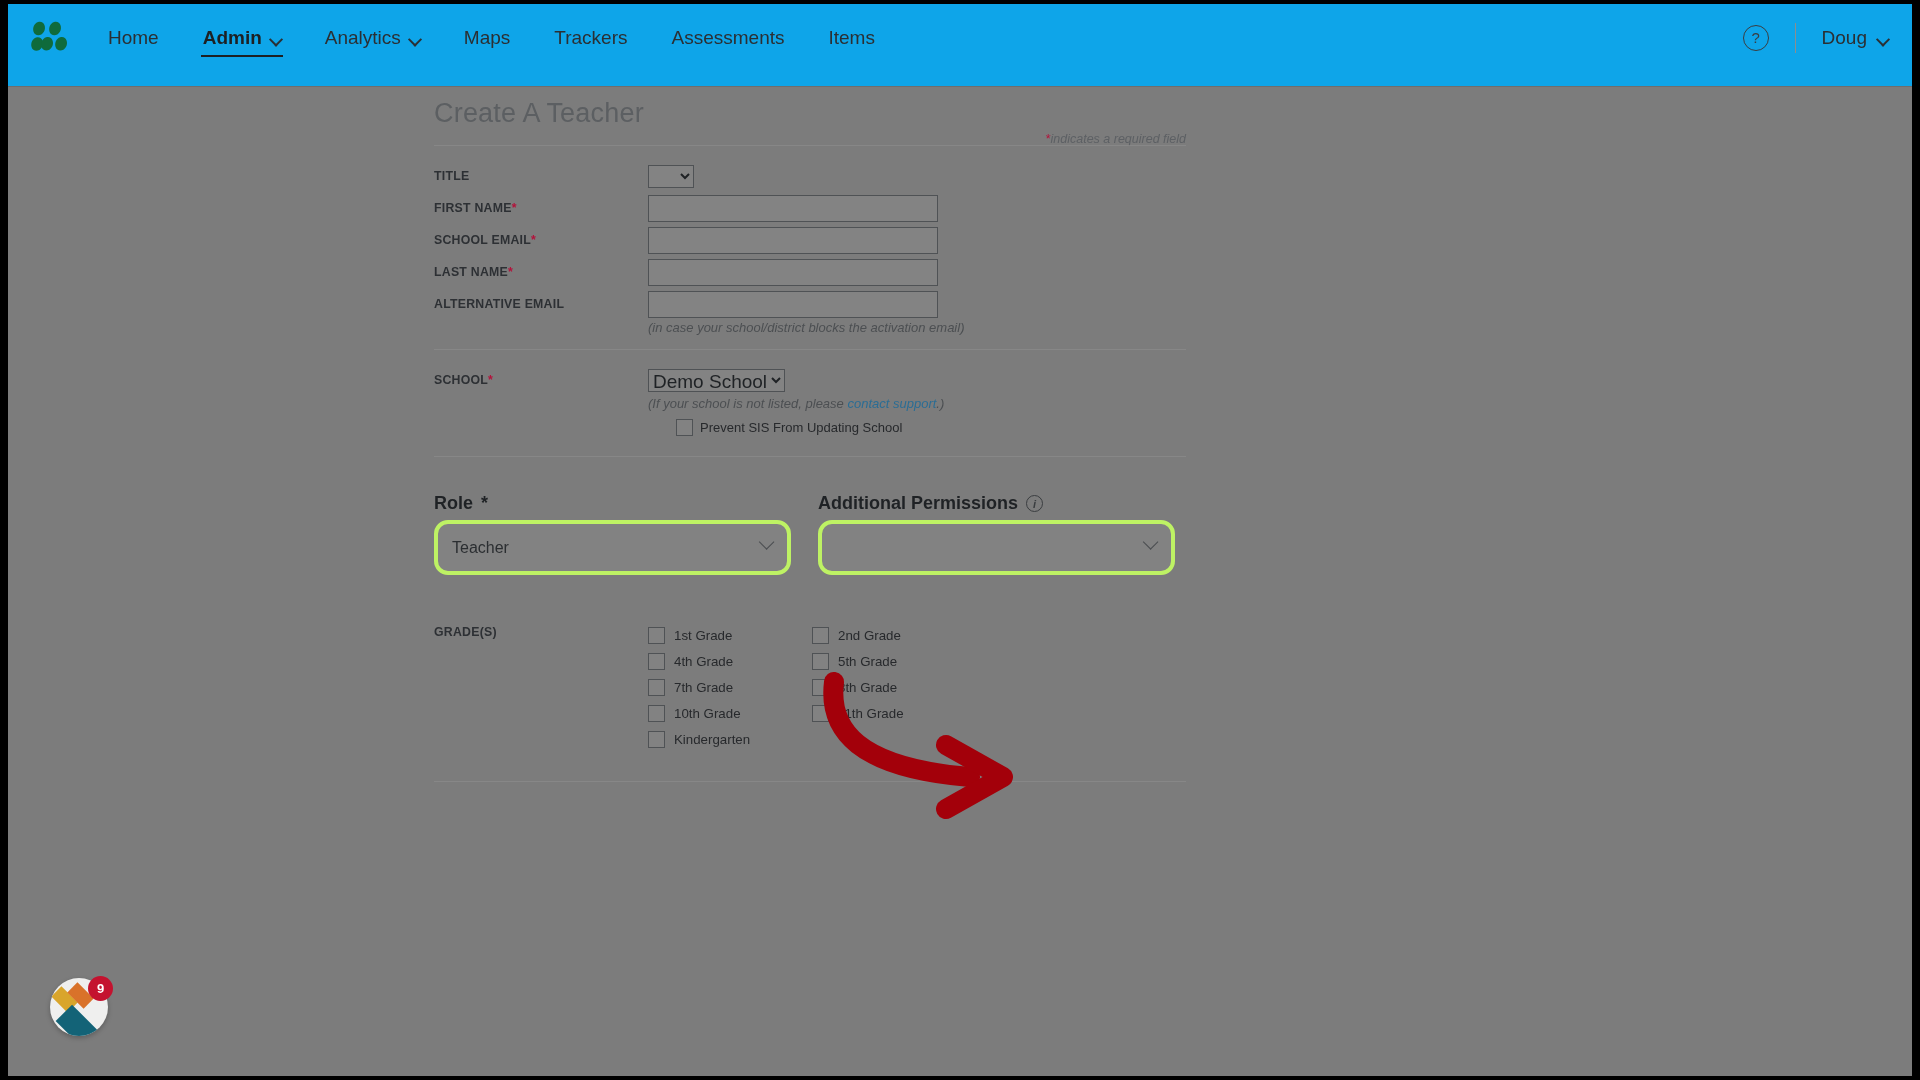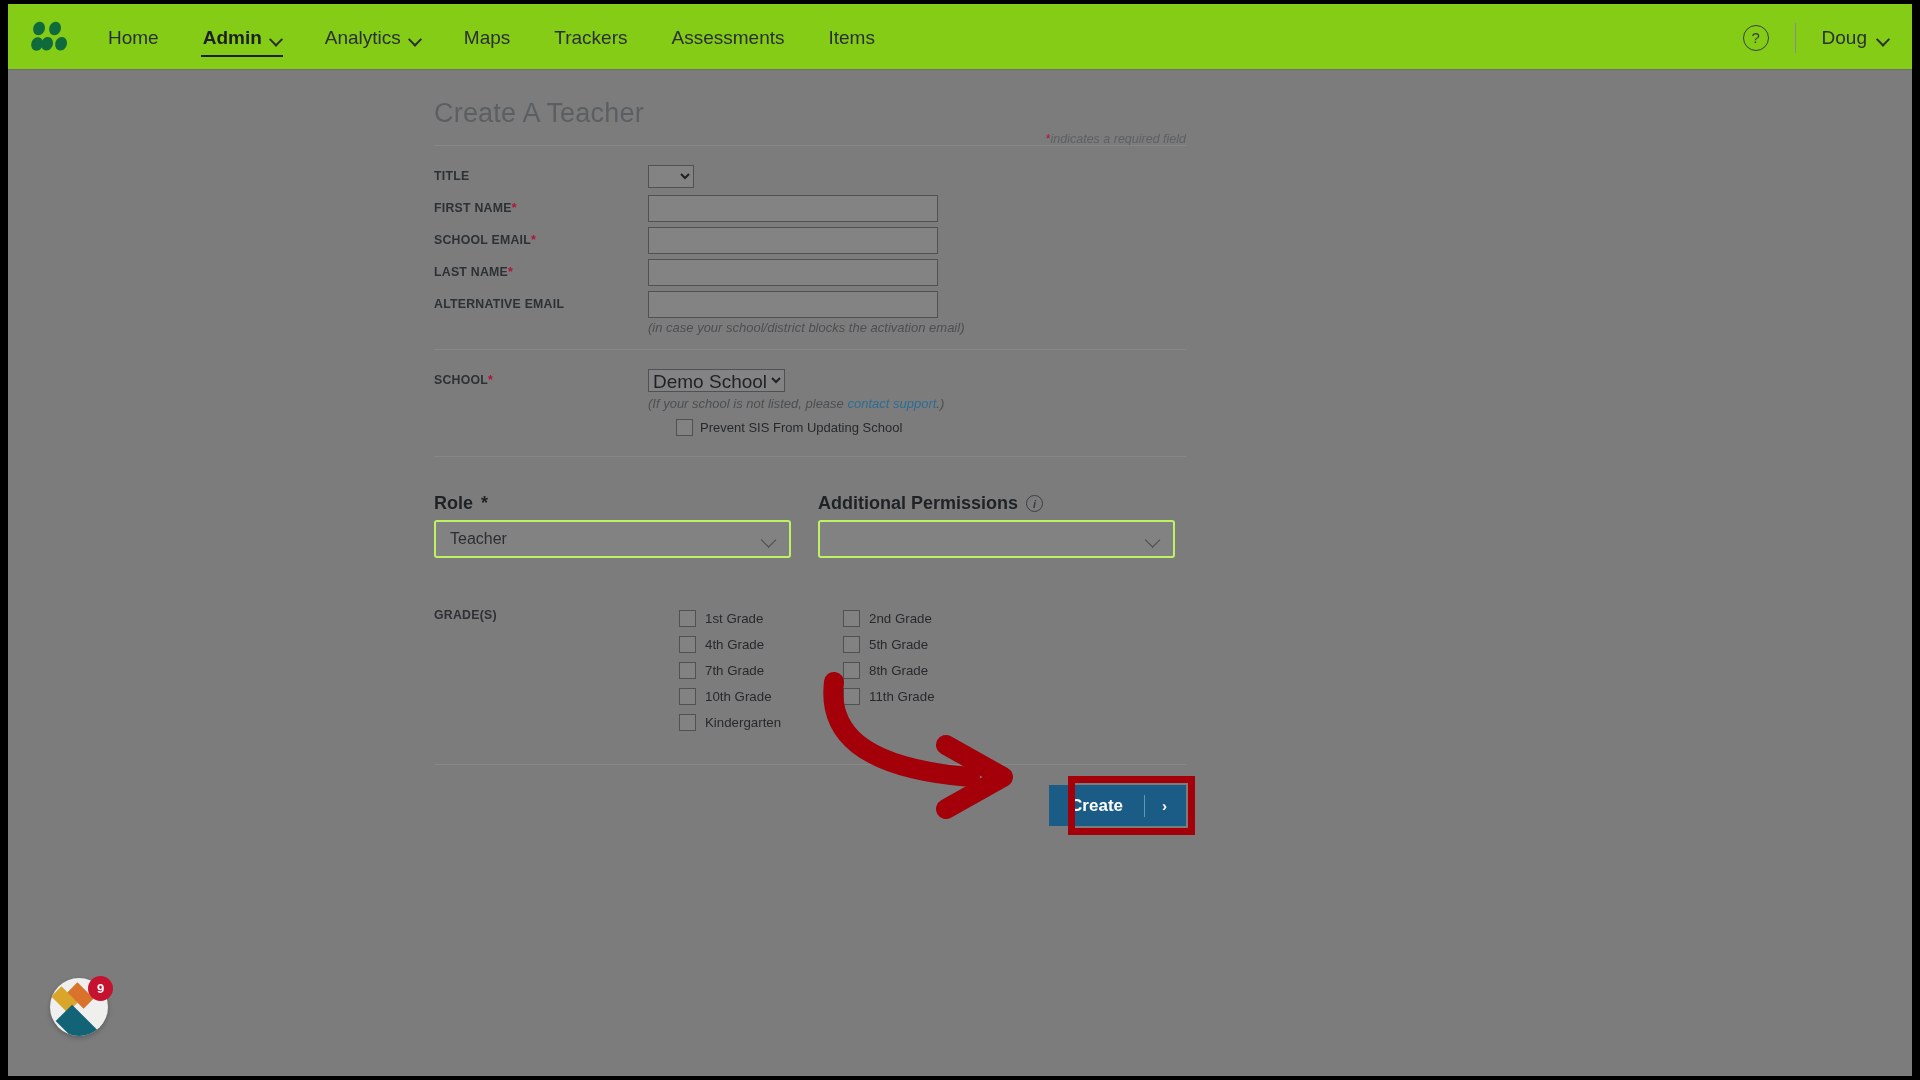--- a/index.html
+++ b/index.html
@@ -14,22 +14,22 @@
     position: absolute;
     left: 8px; top: 4px;
     width: 1904px; height: 1072px;
     background: #7c7c7c;
     overflow: hidden;
   }
 
   
   #topnav {
     position: absolute; left: 0; top: 0;
-    width: 1904px; height: 66px;
-    background: #84cc16;
+    width: 1904px; height: 83px;
+    background: #0ea5e9;
     border-bottom: 1px solid #6e6e6e;
   }
   #logo {
     position: absolute; left: 22px; top: 16px;
     width: 44px; height: 34px;
   }
   .navlist {
     position: absolute; left: 78px; top: 0;
     height: 67px;
     display: flex; align-items: center;
@@ -164,45 +164,45 @@
   }
   .info-i {
     width: 17px; height: 17px; border-radius: 50%;
     border: 1.4px solid #3a3d40;
     display: inline-flex; align-items: center; justify-content: center;
     font-size: 11px; font-style: italic; font-weight: 700; color: #3a3d40;
     cursor: pointer;
   }
   .big-select {
     position: relative;
-    height: 38px;
+    height: 55px;
     background: rgba(255,255,255,0.05);
-    border: 2px solid #bef264;
-    border-radius: 3px;
+    border: 4px solid #bef264;
+    border-radius: 14px;
     display: flex; align-items: center;
     padding: 0 14px;
     font-size: 16px; color: #2b2e31;
     cursor: pointer;
   }
   .big-select .chev {
     position: absolute; right: 14px; top: 13px;
     width: 13px; height: 13px;
   }
   .big-select .chev::after {
     content: "";
     position: absolute; left: 0; top: 0;
     width: 10px; height: 10px;
     border-right: 1.6px solid #4a4d50;
     border-bottom: 1.6px solid #4a4d50;
     transform: rotate(45deg);
     transform-origin: 60% 60%;
   }
 
   
-  #grades-area { display: flex; margin-top: 47px; gap: 31px; }
+  #grades-area { display: flex; margin-top: 47px; }
   #grades-label {
     width: 214px;
     font-size: 12.3px; font-weight: 700; color: #2d3034;
     letter-spacing: .25px;
     padding-top: 3px;
   }
   #grades-cols { display: flex; gap: 0; }
   .grade-col { width: 164px; }
   .grade-item {
     display: flex; align-items: center; gap: 9px;
@@ -491,28 +491,20 @@
             <div class="grade-txt">11th Grade</div>
           </div>
         </div>
 
 
       </div>
     </div>
 
     <div class="hr" id="hr-bottom"></div>
 
-    <div id="btn-wrap">
-      <button id="create-btn">
-        <span>Create</span>
-        <span class="btn-sep"></span>
-        <span class="btn-arrow">›</span>
-      </button>
-      <div id="btn-highlight"></div>
-    </div>
 
   </div>
 
   <svg id="arrow-svg" viewBox="0 0 290 170">
     <path d="M36 10 C30 58 60 96 172 105" stroke="#a3000a" stroke-width="20" fill="none" stroke-linecap="round"></path>
     <path d="M148 73 L205 105 L148 137" stroke="#a3000a" stroke-width="20" fill="none" stroke-linecap="round" stroke-linejoin="round"></path>
   </svg>
 
   <div id="launcher">
     <div id="launcher-circle">

